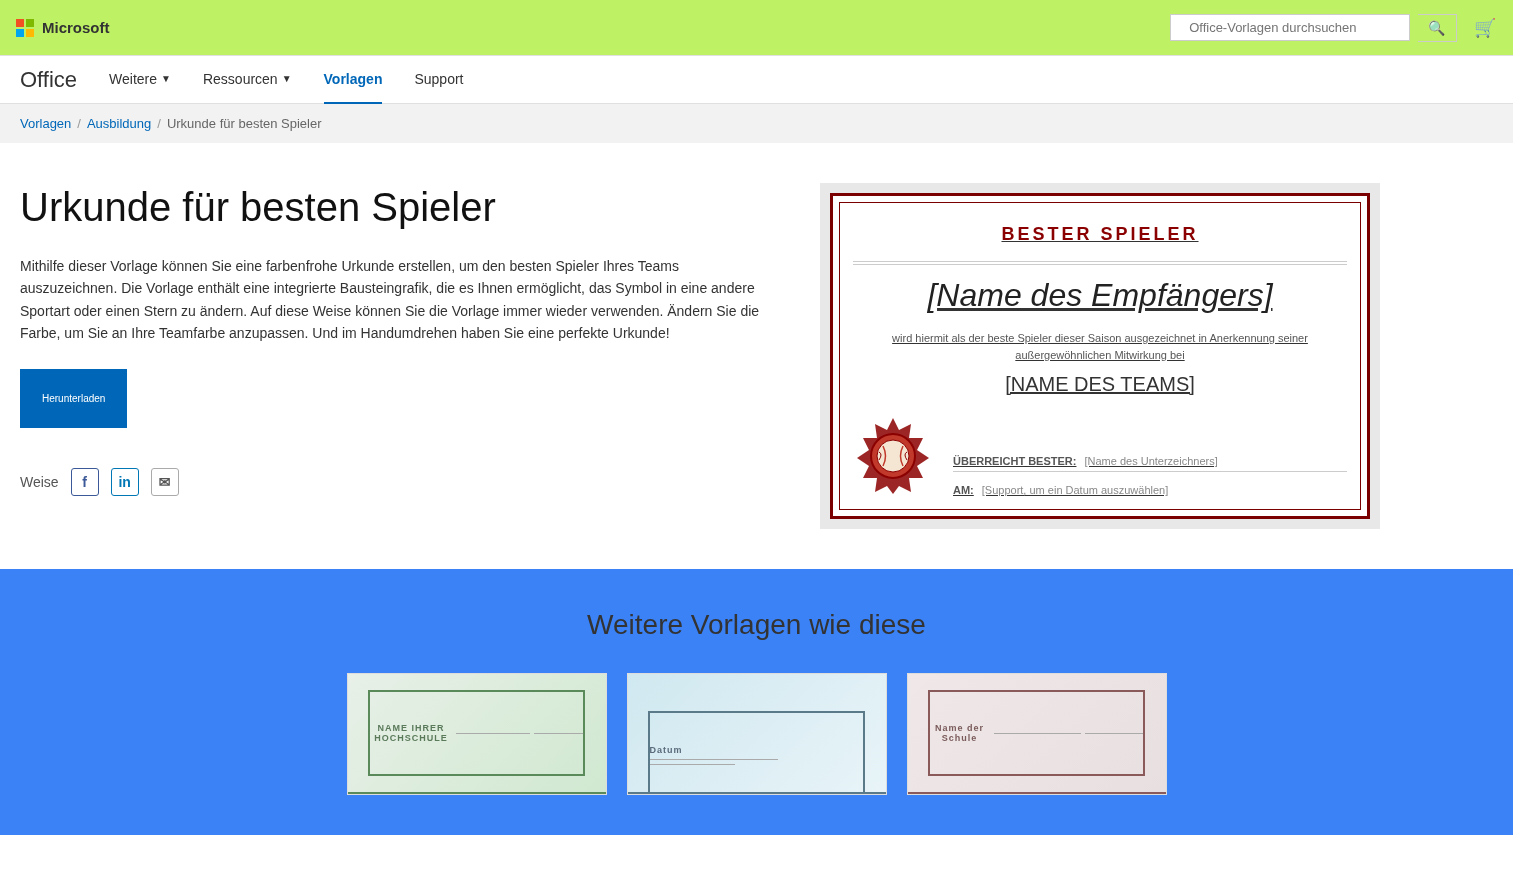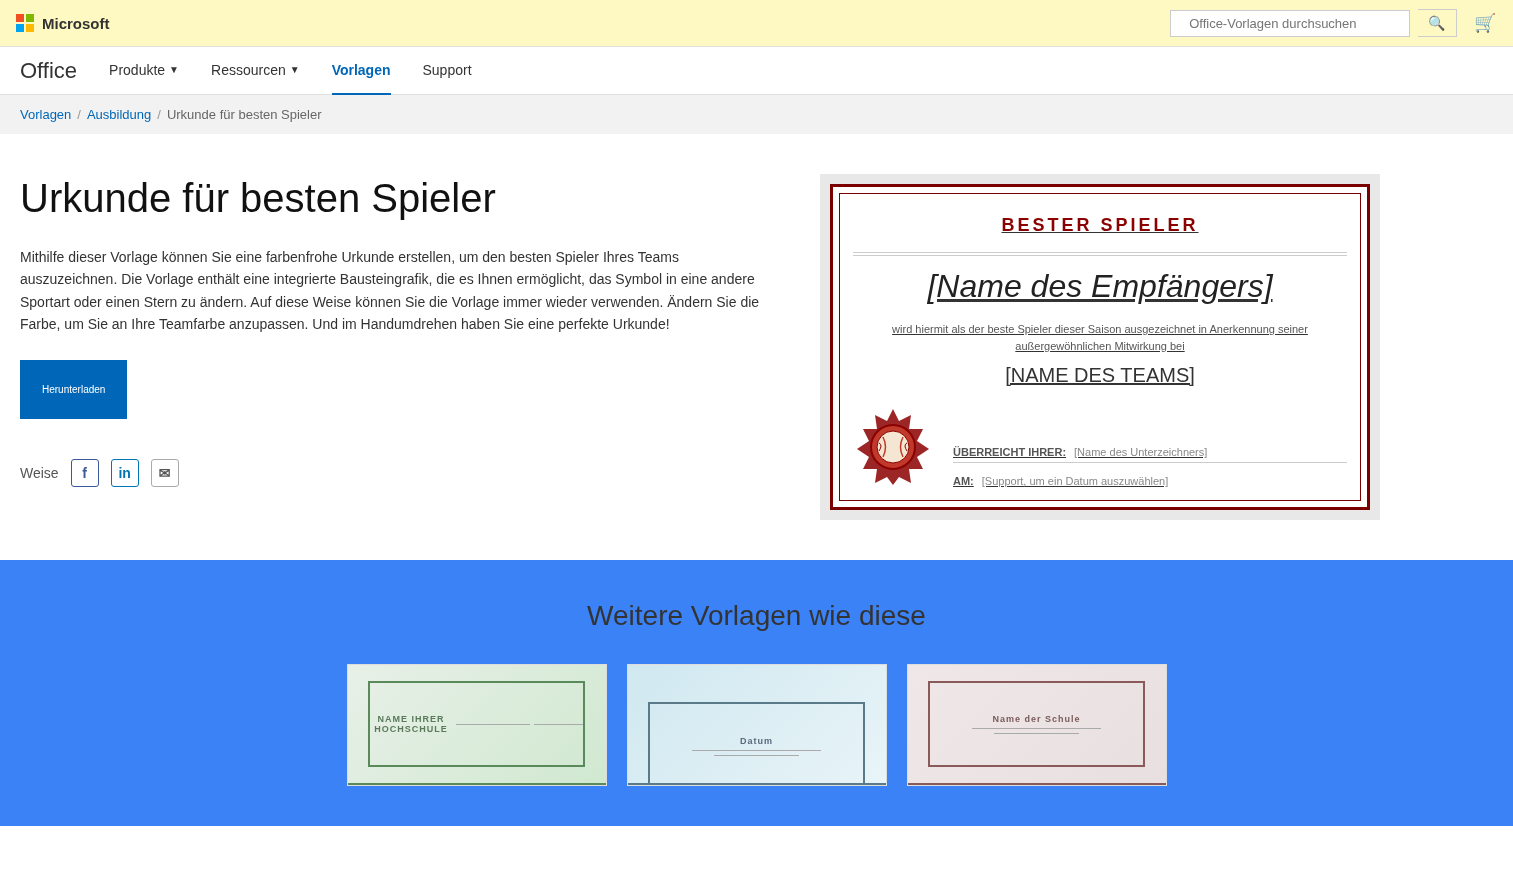--- a/index.html
+++ b/index.html
@@ -1,23 +1,23 @@
 <!DOCTYPE html>
 <html><head>
   <meta charset="utf-8">
   <style>
     * { margin: 0; padding: 0; box-sizing: border-box; }
     body { font-family: 'Segoe UI', Arial, sans-serif; background: #fff; color: #333; font-size: 14px; }
 
     
     .ms-topbar {
-      background: #fef9c3;
+      background: #bef264;
       border-bottom: 1px solid #e0e0e0;
       padding: 0 16px;
-      height: 47px;
+      height: 56px;
       display: flex;
       align-items: center;
       justify-content: space-between;
     }
     .ms-logo {
       display: flex;
       align-items: center;
       gap: 8px;
       font-size: 15px;
       font-weight: 600;
@@ -311,21 +311,21 @@
   <div class="ms-search-wrap">
     <input class="ms-search-input" type="text" placeholder="Office-Vorlagen durchsuchen" style="">
     <button class="ms-search-btn">🔍</button>
     <span class="ms-cart-icon">🛒</span>
   </div>
 </div>
 
 <nav class="office-nav">
   <a class="office-brand" href="#">Office</a>
   <a class="nav-item" href="#">
-    <span>Produkte</span>
+    <span>Weitere</span>
     <span class="chevron">▼</span>
   </a>
   <a class="nav-item" href="#">
     <span>Ressourcen</span>
     <span class="chevron">▼</span>
   </a>
   <a class="nav-item active" href="#">
     <span>Vorlagen</span>
   </a>
   <a class="nav-item" href="#">
@@ -375,21 +375,21 @@
 
           <circle cx="40" cy="40" r="16" fill="#f5e6d3" stroke="#8b0000" stroke-width="1"></circle>
 
           <path d="M30,30 Q35,40 30,50" stroke="#c0392b" stroke-width="1.5" fill="none"></path>
           <path d="M50,30 Q45,40 50,50" stroke="#c0392b" stroke-width="1.5" fill="none"></path>
           <path d="M26,36 Q30,38 26,44" stroke="#8b0000" stroke-width="1" fill="none"></path>
           <path d="M54,36 Q50,38 54,44" stroke="#8b0000" stroke-width="1" fill="none"></path>
         </svg>
         <div class="cert-sig-area">
           <div class="cert-sig-row">
-            <span class="cert-sig-label">ÜBERREICHT IHRER:</span>
+            <span class="cert-sig-label">ÜBERREICHT BESTER:</span>
             <span class="cert-sig-value">[Name des Unterzeichners]</span>
           </div>
           <div class="cert-date-row">
             <span class="cert-sig-label">AM:</span>
             <span class="cert-sig-value">[Support, um ein Datum auszuwählen]</span>
           </div>
         </div>
       </div>
     </div>
   </div>
@@ -404,31 +404,31 @@
         <div style="border: 2px solid #5a8a5a; width:90%; height:85%; display:flex; flex-direction:row; align-items:center; justify-content:center; gap:4px;">
           <div style="font-size:9px; color:#5a7a5a; font-weight:bold; letter-spacing:1px; text-align:center;">NAME IHRER HOCHSCHULE</div>
           <div style="width:60%; height:1px; background:#aaa;"></div>
           <div style="width:40%; height:1px; background:#aaa;"></div>
         </div>
       </div>
     </div>
 
     <div class="template-card">
       <div style="height:120px; background: linear-gradient(135deg, #d0e8f0, #e8f4f8); border-bottom: 2px solid #5a7a8a; display:flex; align-items:center; justify-content:center; padding: 8px;">
-        <div style="border: 2px solid #5a7a8a; width:90%; height:85%; display:flex; flex-direction:column; align-items:center; justify-content:center; gap:4px;margin-top:43px;">
+        <div style="border: 2px solid #5a7a8a; width:90%; height:85%; display:flex; flex-direction:column; align-items:flex-start; justify-content:center; gap:4px;margin-top:43px;">
           <div style="font-size:9px; color:#5a6a7a; font-weight:bold; letter-spacing:1px; text-align:center;">Datum</div>
           <div style="width:60%; height:1px; background:#aaa;"></div>
           <div style="width:40%; height:1px; background:#aaa;"></div>
         </div>
       </div>
     </div>
 
     <div class="template-card">
       <div style="height:120px; background: linear-gradient(135deg, #f0e8e8, #e8e0e0); border-bottom: 2px solid #8a5a5a; display:flex; align-items:center; justify-content:center; padding: 8px;">
-        <div style="border: 2px solid #8a5a5a; width:90%; height:85%; display:flex; flex-direction:column; align-items:center; justify-content:center; gap:4px;">
+        <div style="border: 2px solid #8a5a5a; width:90%; height:85%; display:flex; flex-direction:row; align-items:center; justify-content:center; gap:4px;">
           <div style="font-size:9px; color:#7a5a5a; font-weight:bold; letter-spacing:1px; text-align:center;">Name der Schule</div>
           <div style="width:60%; height:1px; background:#aaa;"></div>
           <div style="width:40%; height:1px; background:#aaa;"></div>
         </div>
       </div>
     </div>
 
   </div>
 </div>
 

